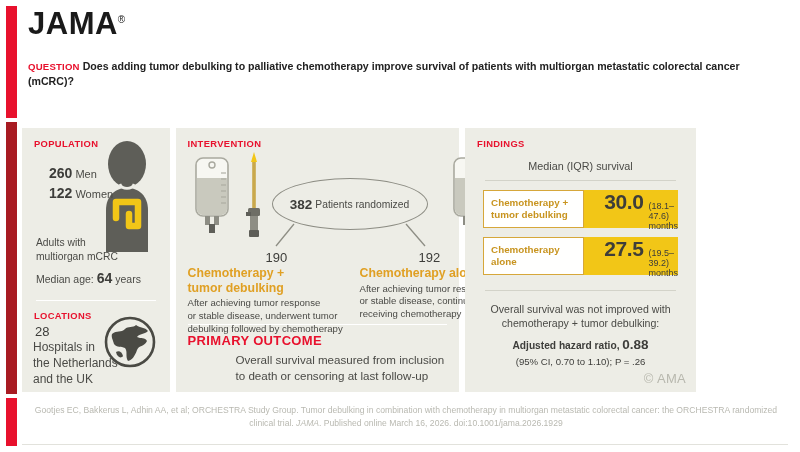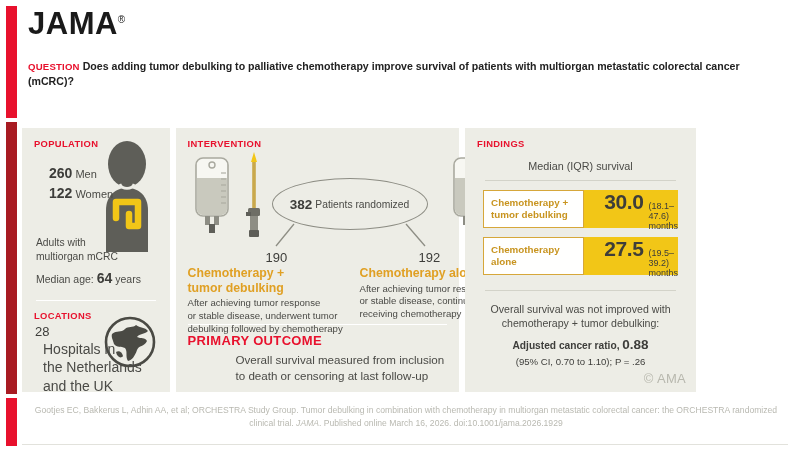--- a/index.html
+++ b/index.html
@@ -59,21 +59,21 @@
               color: #4a4a46; line-height: 1.38; }
   .pop-age { position: absolute; left: 14px; top: 142px; font-size: 10.5px; color: #4a4a46; }
   .pop-age b { font-size: 14px; color: #3d3d3a; }
   .person-icon { position: absolute; right: 12px; top: 12px; }
   .pop-divider { position: absolute; left: 14px; right: 14px; top: 172px;
                  border-top: 1px solid #ffffff; }
   .loc-title { position: absolute; left: 12px; top: 182px;
                color: #E8112D; font-size: 9.4px; font-weight: 700; letter-spacing:.35px;}
   .loc-num { position: absolute; left: 13px; top: 196px; font-size: 13px;
              color: #3d3d3a; font-weight: 400; }
-  .loc-text { position: absolute; left: 21px; top: 212px; font-size: 14px;
+  .loc-text { position: absolute; left: 11px; top: 212px; font-size: 12px;
               color: #4a4a46; line-height: 1.32; }
   .globe-icon { position: absolute; right: 14px; top: 188px; }
 
   
   .int-stage { position: absolute; left: 0; top: 22px; width: 100%; height: 130px; }
   .bag-left  { position: absolute; left: 14px; top: 6px; }
   .bag-right { position: absolute; left: 272px; top: 6px; }
   .scalpel   { position: absolute; left: 67px; top: 0px; }
   .ellipse {
     position: absolute; left: 96px; top: 28px;
@@ -303,21 +303,21 @@
             <span class="bar-iqr">(19.5–39.2) months</span>
           </div>
         </div>
       </div>
 
       <div class="find-rule2"></div>
 
       <div class="find-concl">
         <div>Overall survival was not improved with<br>chemotherapy + tumor debulking:</div>
         <div class="find-hr">
-          <span>Adjusted cancer ratio,</span>
+          <span>Adjusted hazard ratio,</span>
           <b>0.88</b>
         </div>
         <div class="find-ci">(95% CI, 0.70 to 1.10); P = .26</div>
       </div>
 
       <div class="ama">© AMA</div>
     </div>
   </div>
 
   <div class="footer">

